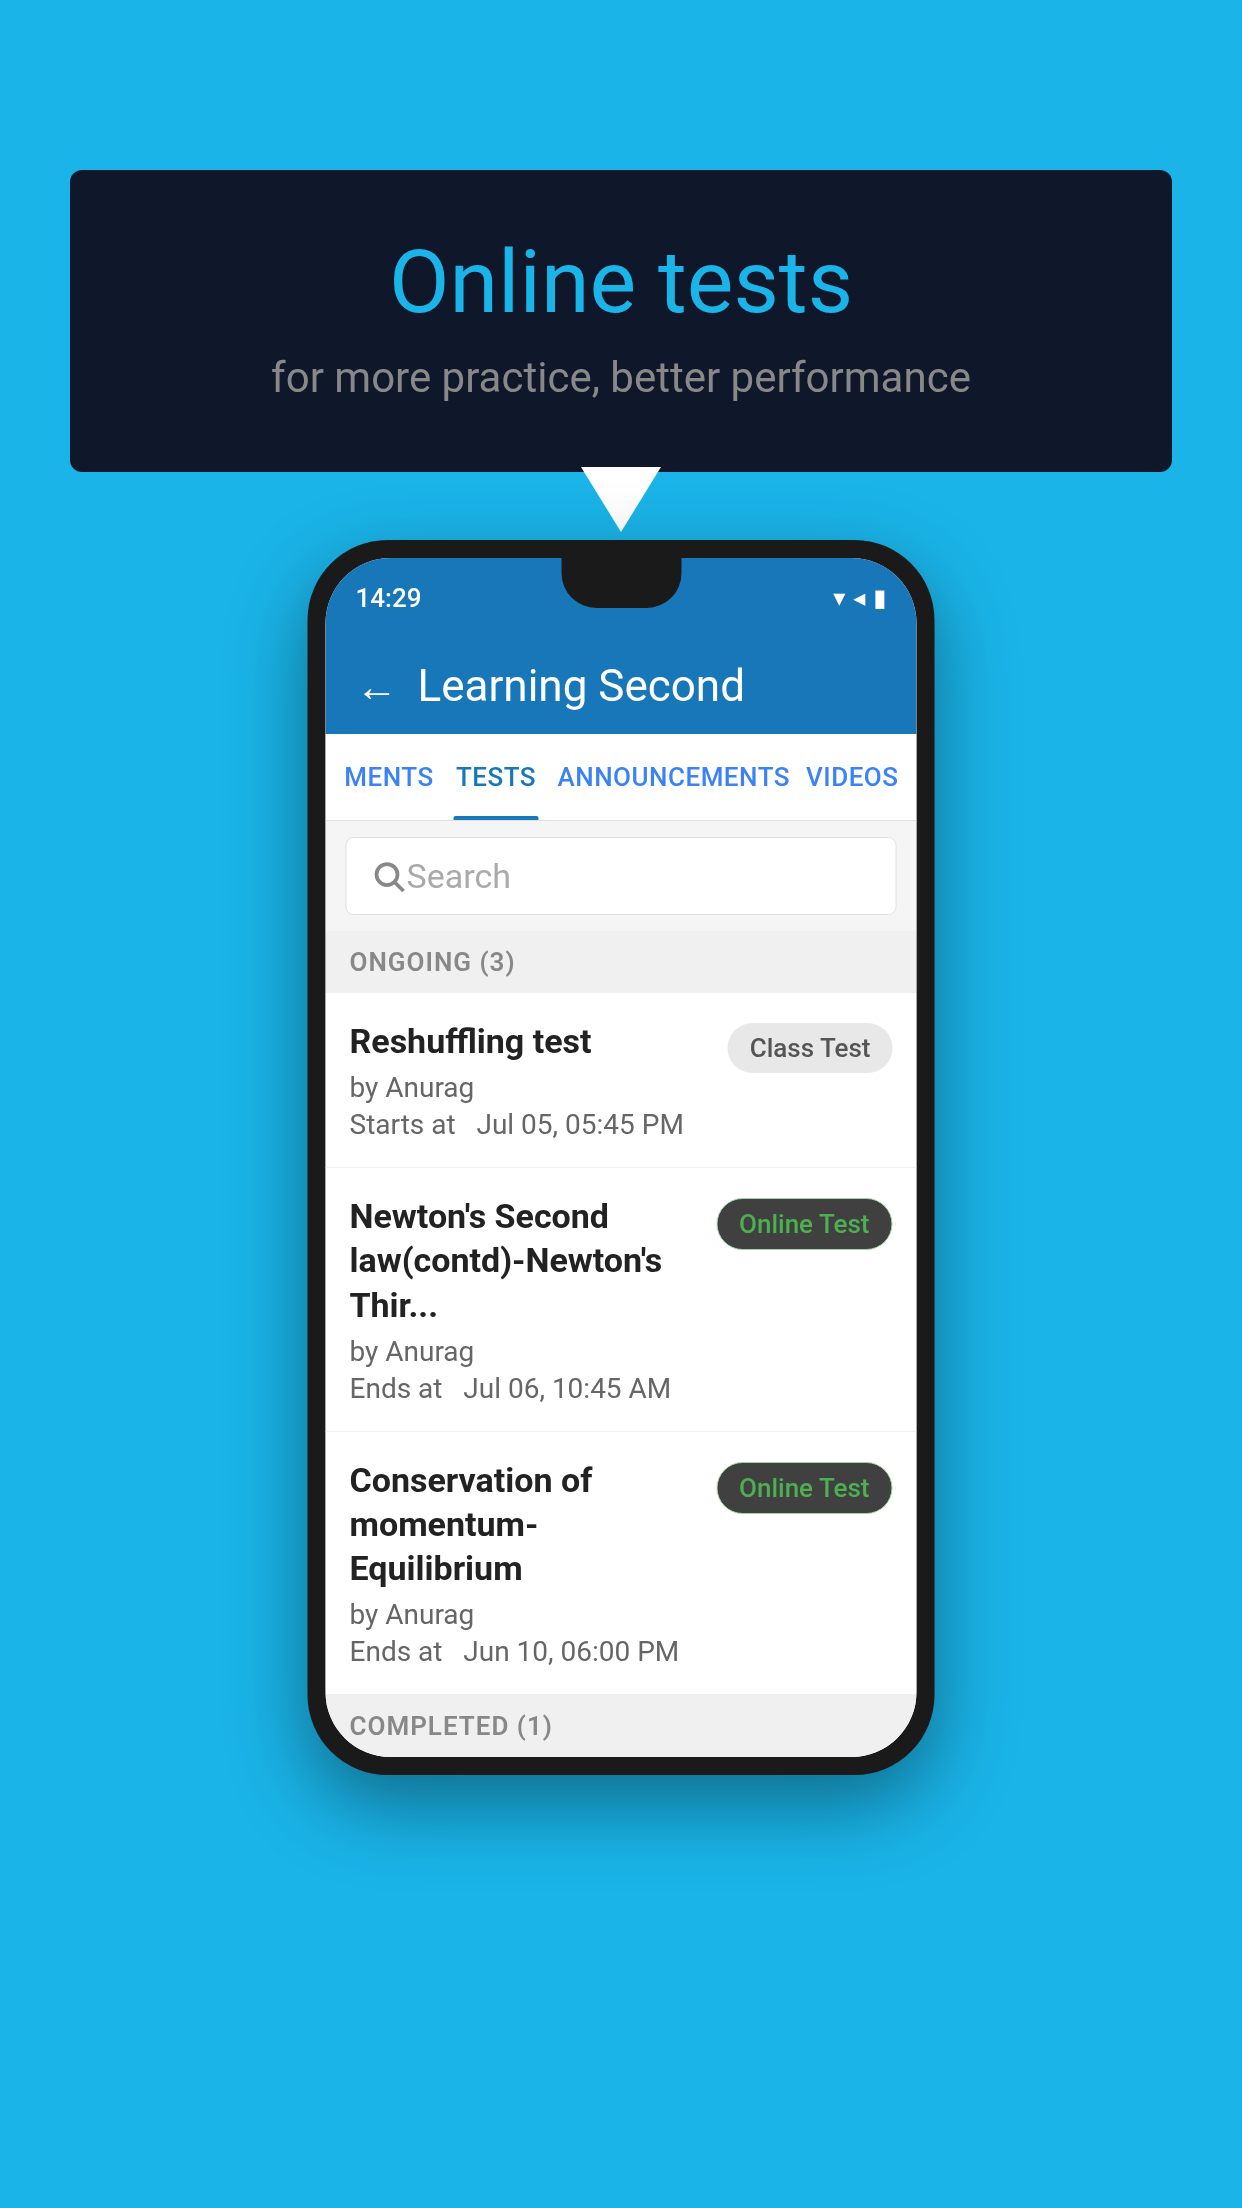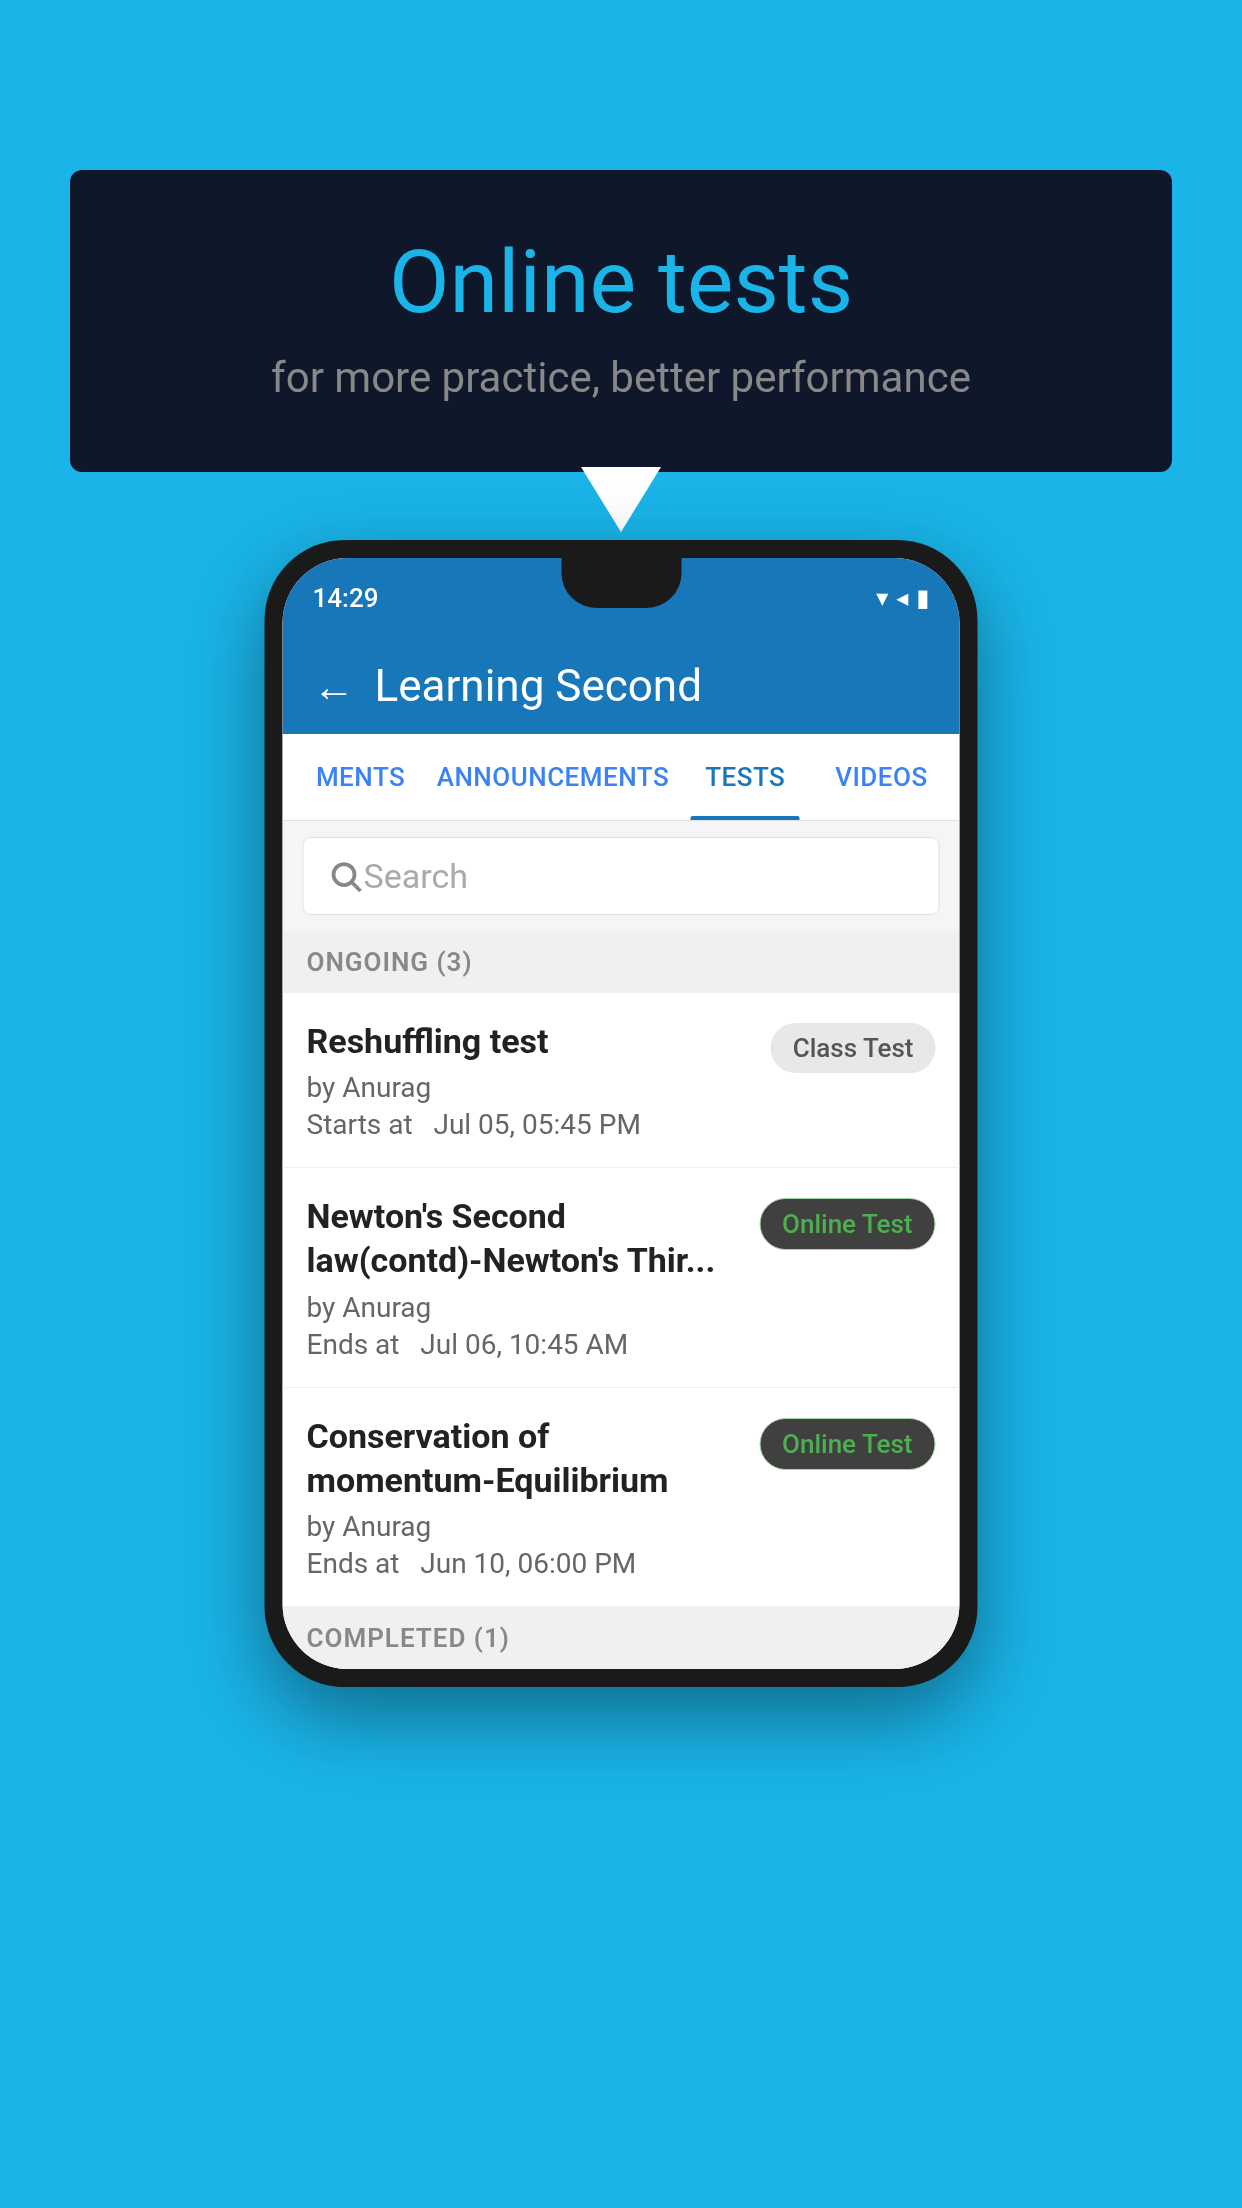--- a/index.html
+++ b/index.html
@@ -49,21 +49,21 @@
       color: #888;
       font-weight: 400;
     }
 
     
     .phone-wrapper {
       position: absolute;
       top: 540px;
       left: 50%;
       transform: translateX(-50%);
-      width: 713px;
+      width: 627px;
     }
 
     .phone-outer {
       background: #1a1a1a;
       border-radius: 80px;
       padding: 18px;
       box-shadow: 0 30px 80px rgba(0,0,0,0.4);
     }
 
     .phone-inner {
@@ -293,22 +293,22 @@
         </div>
       </div>
 
       <div class="app-header">
         <span class="back-arrow">←</span>
         <span class="app-title">Learning Second</span>
       </div>
 
       <div class="tabs">
         <div class="tab">MENTS</div>
+        <div class="tab active">TESTS</div>
         <div class="tab">ANNOUNCEMENTS</div>
-        <div class="tab active">TESTS</div>
         <div class="tab">VIDEOS</div>
       </div>
 
       <div class="search-container">
         <div class="search-bar">
           <svg class="search-icon-svg" viewBox="0 0 24 24" fill="none" stroke="#888" stroke-width="2.5">
             <circle cx="11" cy="11" r="7"></circle>
             <line x1="16.5" y1="16.5" x2="22" y2="22"></line>
           </svg>
           <span class="search-placeholder">Search</span>

